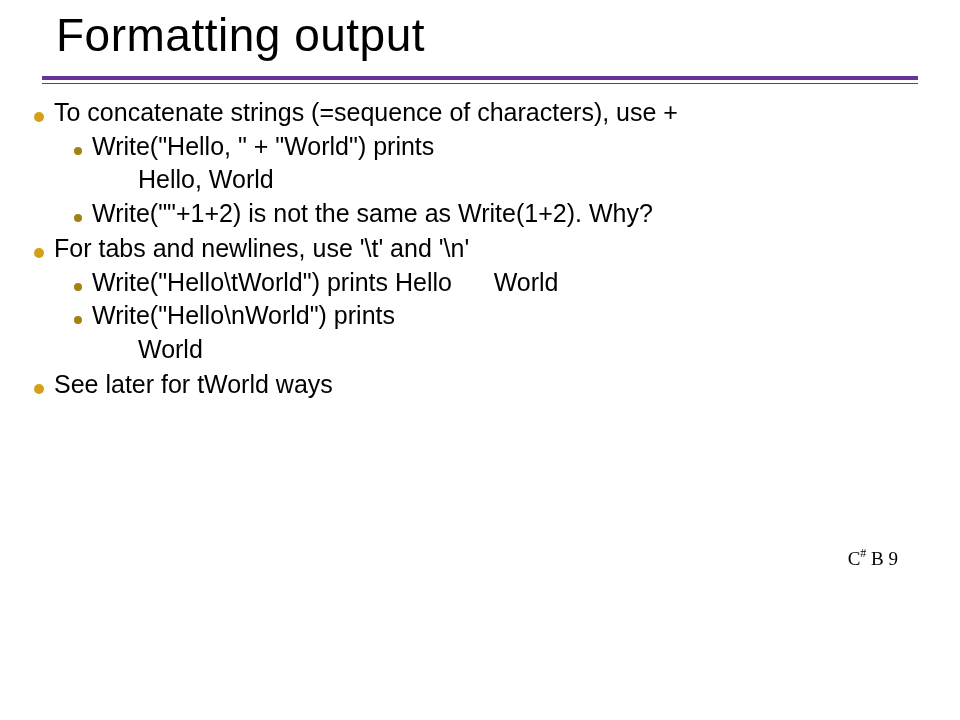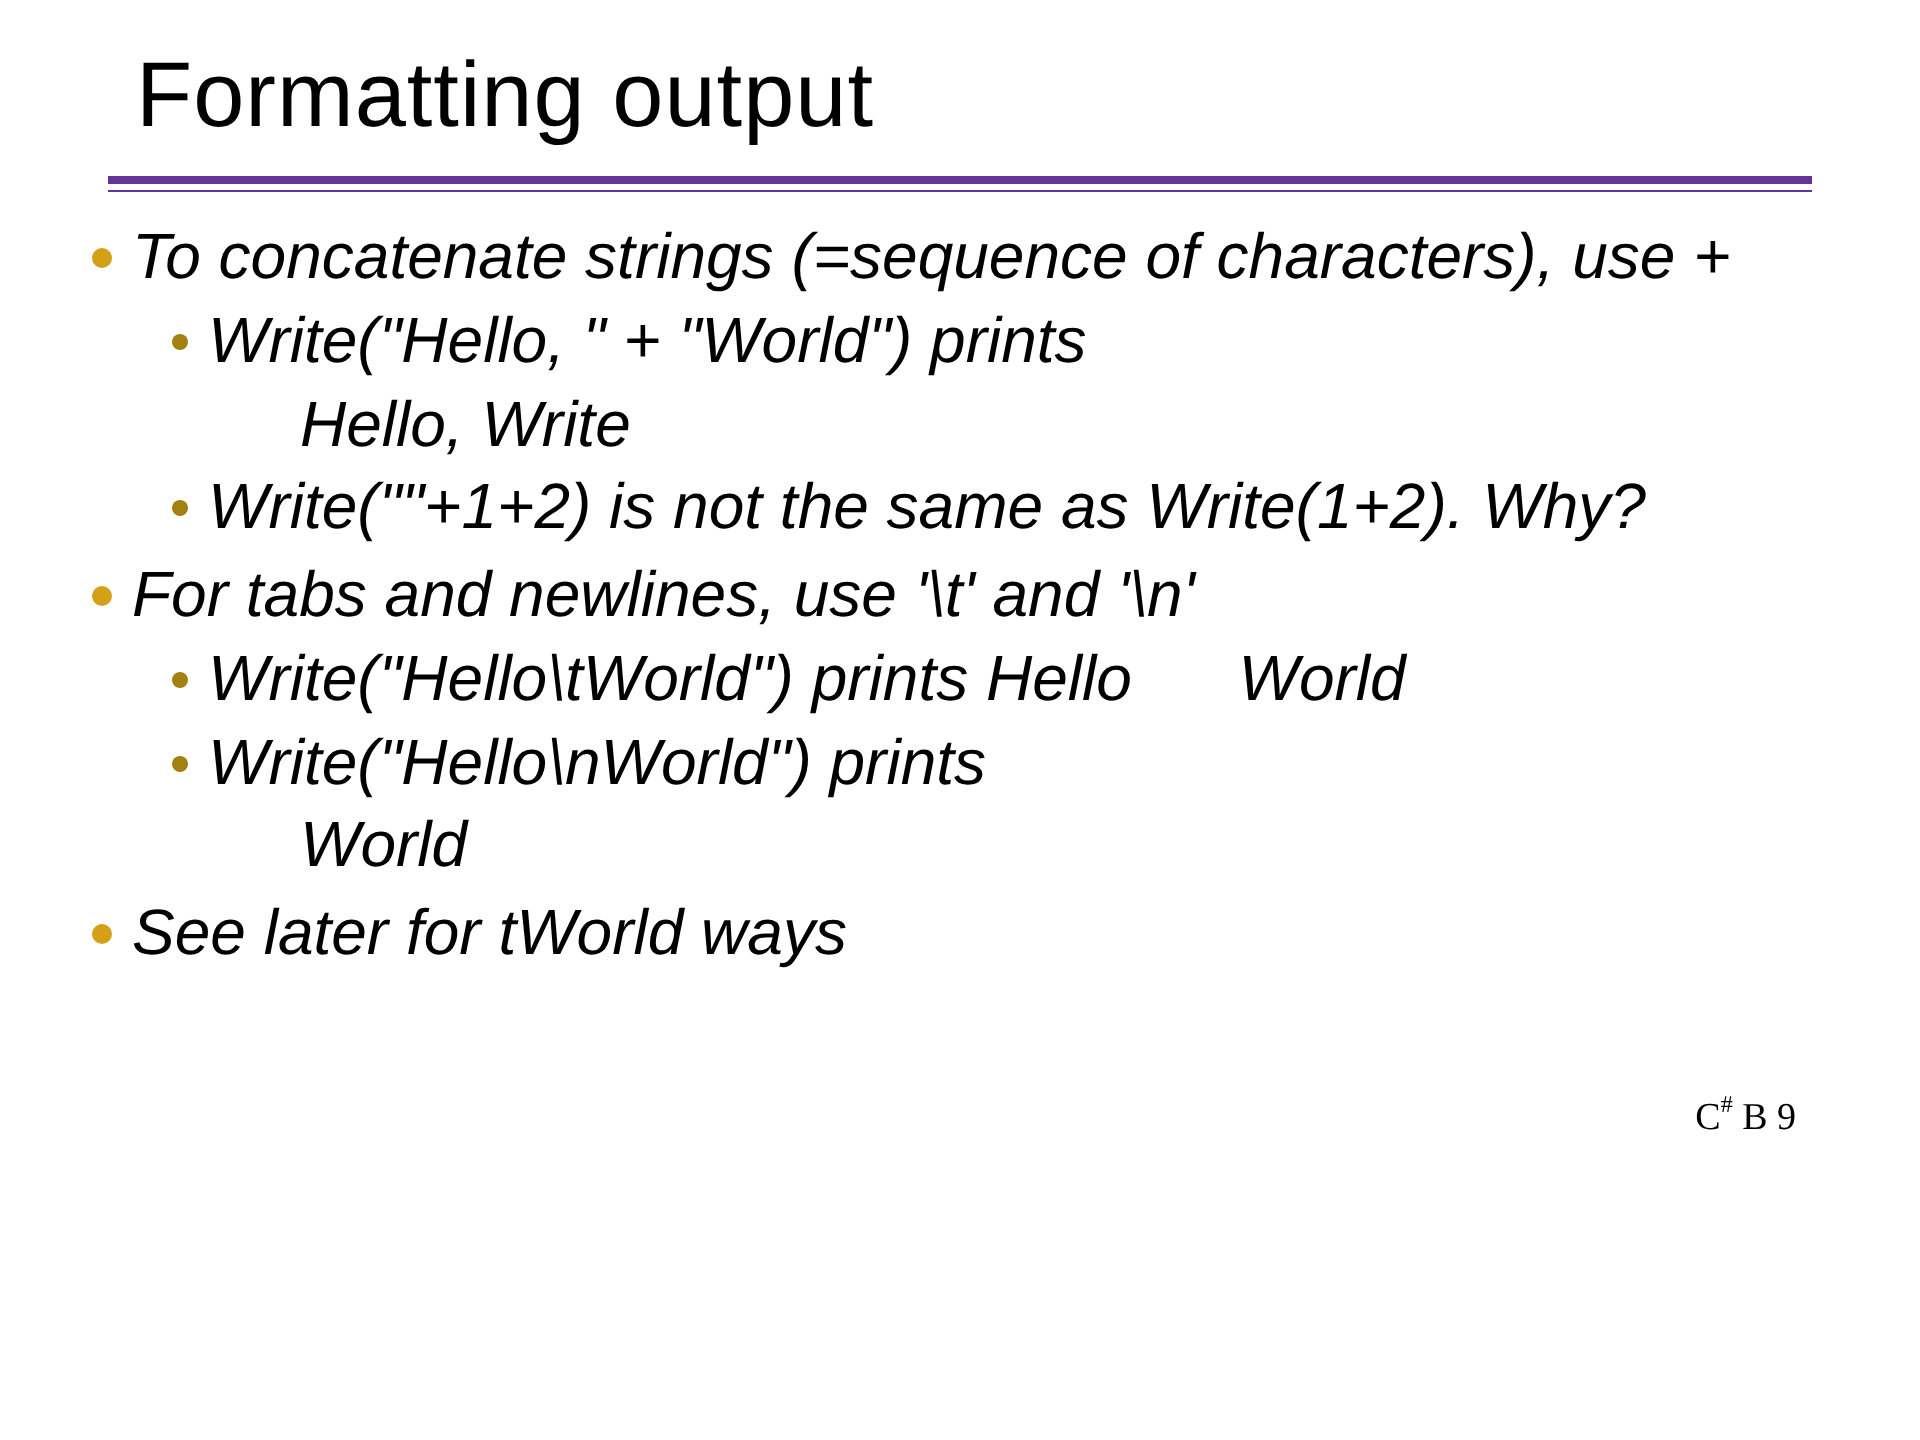--- a/index.html
+++ b/index.html
@@ -1,21 +1,21 @@
 <!DOCTYPE html>
 <html><head>
   <meta charset="utf-8">
   <style>
     * { box-sizing: border-box; margin: 0; padding: 0; }
     html, body { width: 960px; height: 720px; background: #fff; font-family: Arial, Helvetica, sans-serif; color: #000; }
     .slide {
       width: 960px;
       height: 584px;
       position: relative;
-      padding: 12px;
+      padding: 0;
     }
     .title {
       font-size: 46px;
       font-weight: 400;
       padding: 8px 0 14px 56px;
       letter-spacing: 0.5px;
     }
     .divider {
       margin: 0 42px 18px 42px;
       border: none;
@@ -24,23 +24,22 @@
       height: 4px;
       background: #fdfdfd;
       position: relative;
     }
     .divider::after{
       content:"";
       position:absolute; left:0; right:0; top:4px; height:1px; background:#663399;
     }
     .content {
       padding: 0 26px 0 26px;
-      font-size: 32px;
+      font-size: 25px;
       line-height: 1.18;
-      font-style: italic;
     }
     .lvl1, .lvl2, .lvl3 {
       display: flex;
       align-items: flex-start;
     }
     .lvl1 { padding-left: 8px; margin-top: 6px; }
     .lvl2 { padding-left: 48px; margin-top: 4px; }
     .lvl3 { padding-left: 112px; margin-top: 4px; }
     .bullet-l1, .bullet-l2 {
       flex: 0 0 auto;
@@ -75,21 +74,21 @@
     <div class="lvl1">
       <span class="bullet-l1"></span>
       <span class="text">To concatenate strings (=sequence of characters), use +</span>
     </div>
 
     <div class="lvl2">
       <span class="bullet-l2"></span>
       <span class="text">Write("Hello, " + "World") prints</span>
     </div>
     <div class="lvl3">
-      <span class="text">Hello, Write</span>
+      <span class="text">Hello, World</span>
     </div>
 
     <div class="lvl2">
       <span class="bullet-l2"></span>
       <span class="text">Write(""+1+2) is not the same as Write(1+2). Why?</span>
     </div>
 
     <div class="lvl1">
       <span class="bullet-l1"></span>
       <span class="text">For tabs and newlines, use '\t' and '\n'</span>

